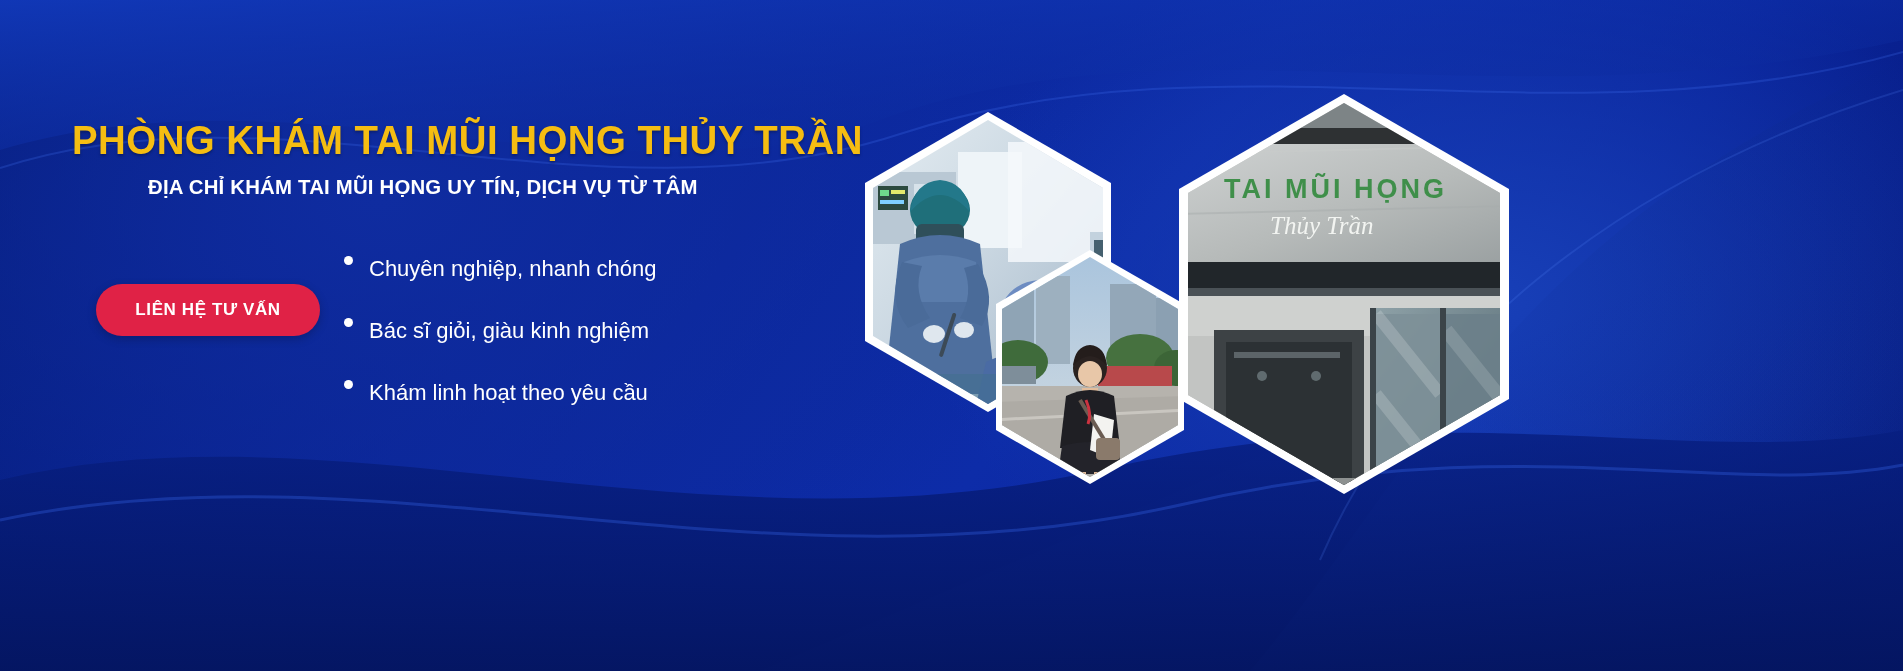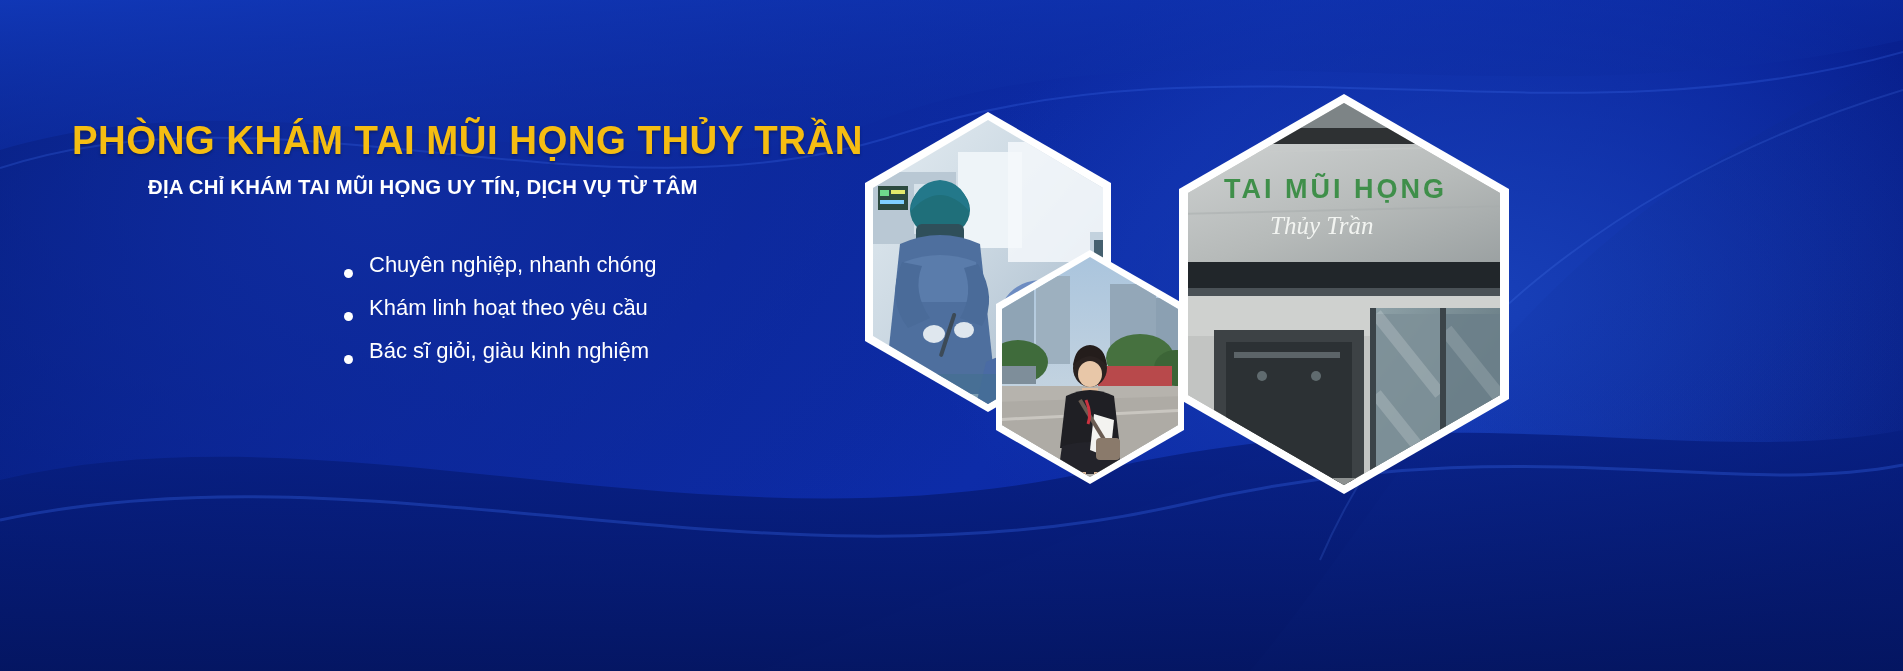--- a/index.html
+++ b/index.html
@@ -69,27 +69,28 @@
     font-family:"Liberation Sans", sans-serif;
   }
 
   .features{
     position:absolute;
     left:344px; top:236px;
     list-style:none;
   }
   .features li{
     display:flex;
-    align-items:flex-end;
+    align-items:flex-start;
     height:42px;
     margin-bottom:1px;
     color:#ffffff;
     font-size:22px;
     font-weight:400;
     white-space:nowrap;
+    margin-top:20px;
   }
   .bullet{
     width:9px; height:9px;
     border-radius:50%;
     background:#ffffff;
     margin-right:16px;
     flex:0 0 auto;
   }
 
   
@@ -130,33 +131,34 @@
     <path d="M0,168 C280,76 600,232 900,134 C1230,26 1560,150 1903,52" fill="none" stroke="#4a7dff" stroke-opacity=".22" stroke-width="2"></path>
     <path d="M1903,90 C1640,170 1420,330 1320,560" fill="none" stroke="#5b89ff" stroke-opacity=".18" stroke-width="2"></path>
   </svg>
 
   <div class="content">
 
     <h1 class="title">PHÒNG KHÁM TAI MŨI HỌNG THỦY TRẦN</h1>
 
     <h2 class="subtitle">ĐỊA CHỈ KHÁM TAI MŨI HỌNG UY TÍN, DỊCH VỤ TỪ TÂM</h2>
 
+    <button class="cta">LIÊN HỆ TƯ VẤN</button>
 
     <ul class="features">
       <li>
         <span class="bullet"></span>
         <span>Chuyên nghiệp, nhanh chóng</span>
       </li>
       <li>
         <span class="bullet"></span>
-        <span>Khám linh hoạt theo yêu cầu</span>
+        <span>Bác sĩ giỏi, giàu kinh nghiệm</span>
       </li>
       <li>
         <span class="bullet"></span>
-        <span>Bác sĩ giỏi, giàu kinh nghiệm</span>
+        <span>Khám linh hoạt theo yêu cầu</span>
       </li>
     </ul>
   </div>
 
   <div class="hexes">
 
     <div class="hex" style="left:858px; top:100px;">
       <svg width="260" height="300" viewBox="0 0 260 300">
         <defs>
           <clipPath id="hexclip1">

